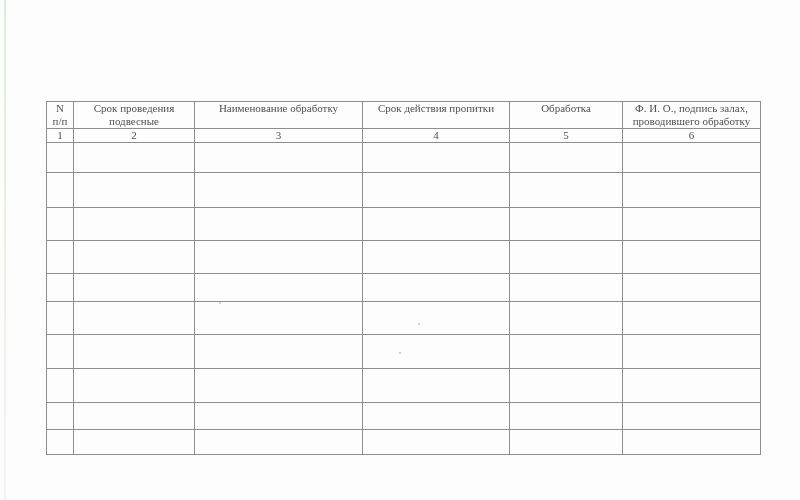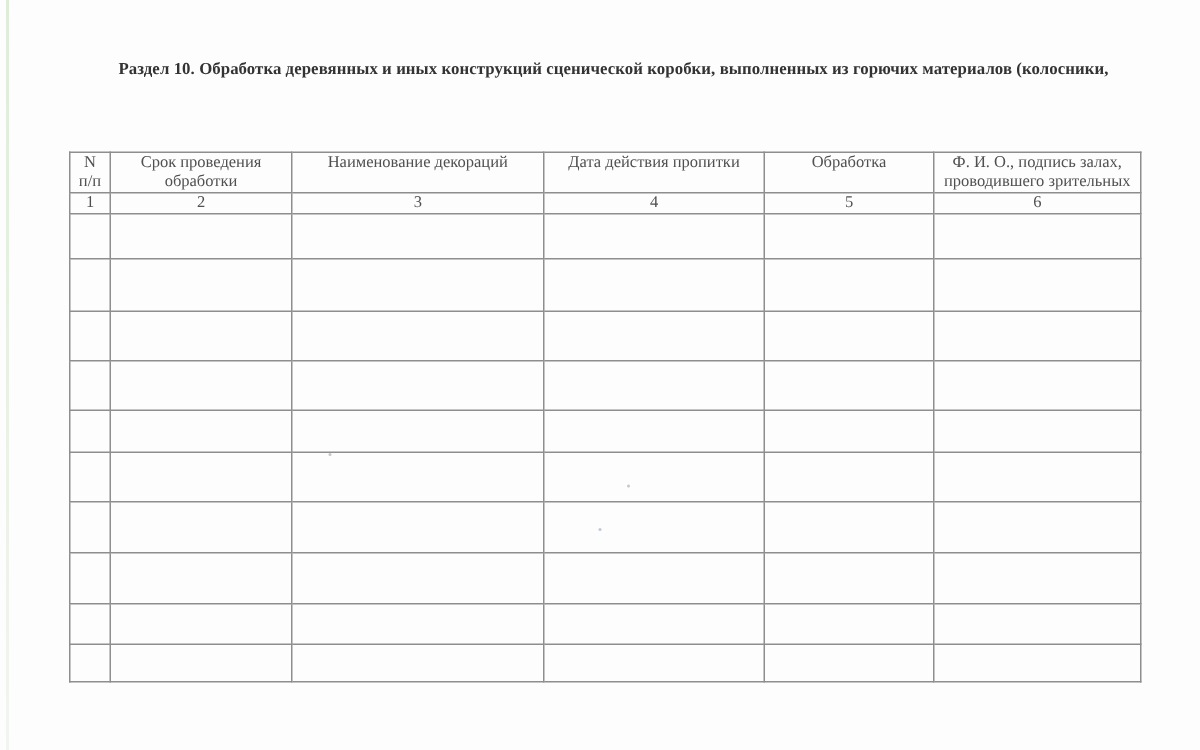--- a/index.html
+++ b/index.html
@@ -73,54 +73,53 @@
       background: #9aa3b0;
       opacity: 0.6;
     }
   </style>
 </head>
 <body>
 
 <div class="edge-line"></div>
 
 <div class="section-heading">
-  <span>Раздел 10. Обработка деревянных и иных конструкций сценической коробки, выполненных из горючих материалов (колосники,</span>
 </div>
 
 <table class="journal">
   <colgroup>
     <col style="width:27px">
     <col style="width:121px">
     <col style="width:168px">
     <col style="width:147px">
     <col style="width:113px">
     <col style="width:138px">
   </colgroup>
   <tbody>
       <tr class="header-row">
     <th>
       <div>N</div>
       <div>п/п</div>
     </th>
     <th>
       <div>Срок проведения</div>
-      <div>обработки</div>
-    </th>
-    <th>
-      <div>Наименование декораций</div>
-    </th>
-    <th>
-      <div>Дата действия пропитки</div>
+      <div>подвесные</div>
+    </th>
+    <th>
+      <div>Наименование обработку</div>
+    </th>
+    <th>
+      <div>Срок действия пропитки</div>
     </th>
     <th>
       <div>Обработка</div>
     </th>
     <th>
       <div>Ф. И. О., подпись залах,</div>
-      <div>проводившего зрительных</div>
+      <div>проводившего обработку</div>
     </th>
   </tr>
   <tr class="number-row">
     <td>1</td>
     <td>2</td>
     <td>3</td>
     <td>4</td>
     <td>5</td>
     <td>6</td>
   </tr>

